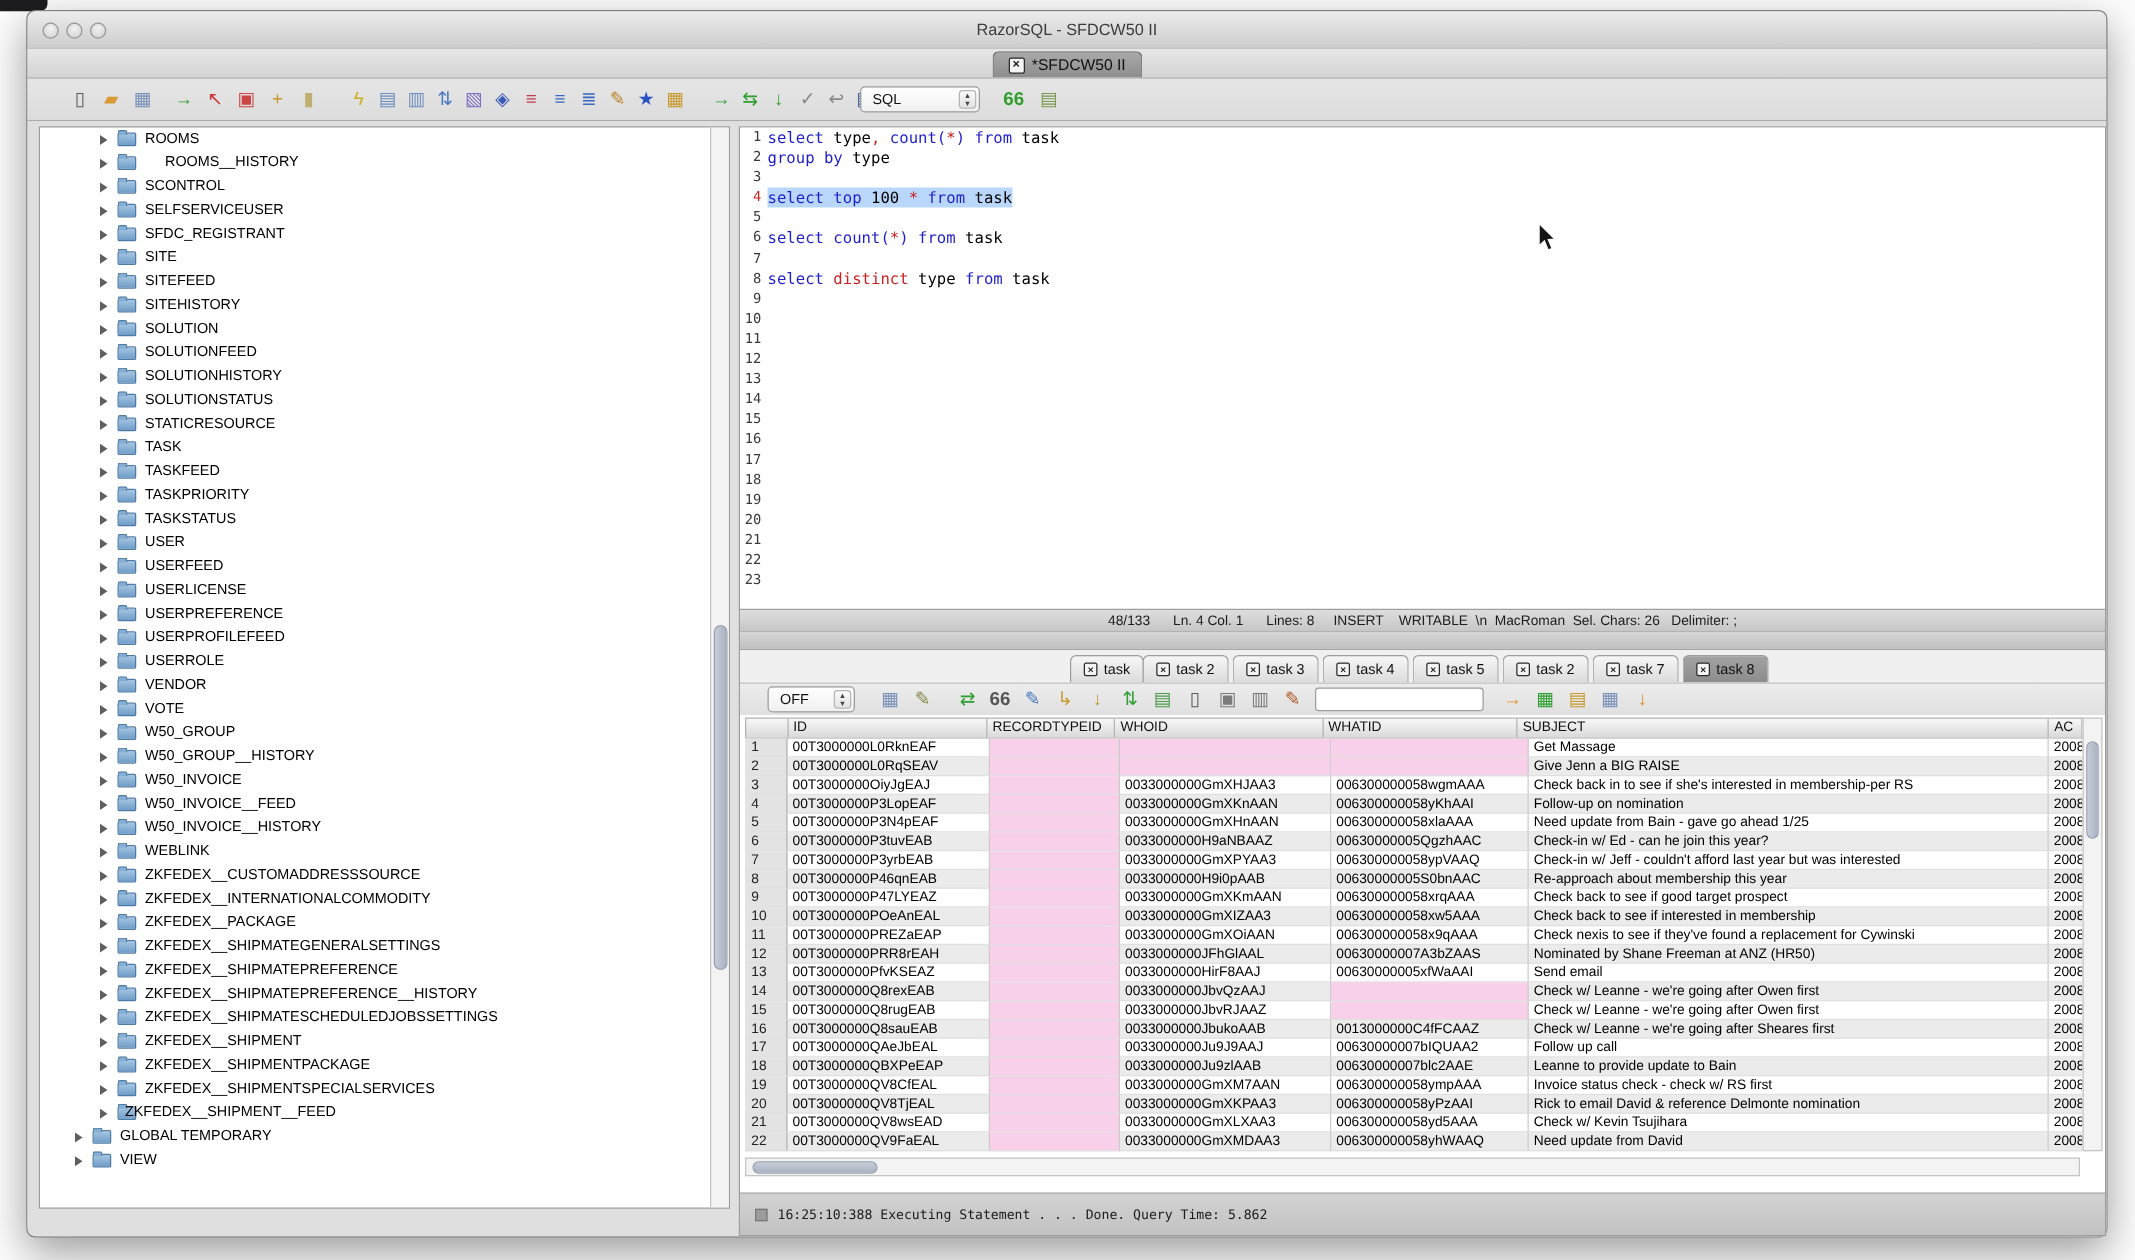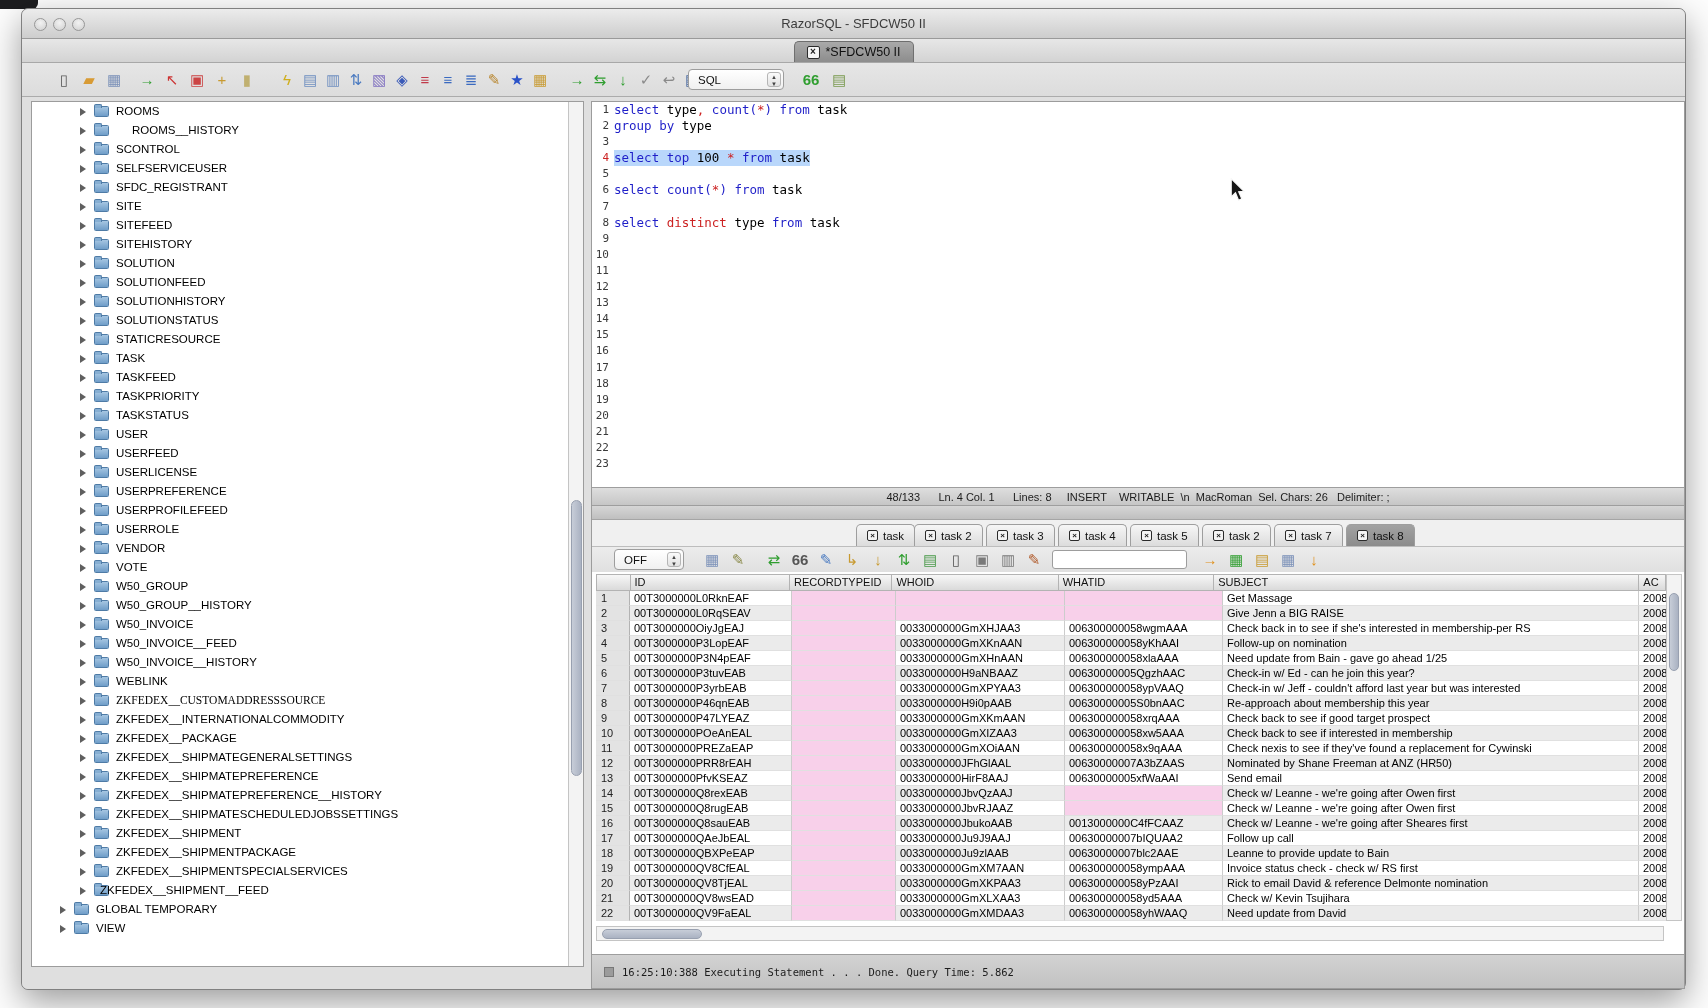--- a/index.html
+++ b/index.html
@@ -348,21 +348,21 @@
               <span class="tree-label" style="left: 84px;">W50_INVOICE__HISTORY</span>
             </div>
             <div class="tree-row">
               <span class="tri" style="left: 48px;"></span>
               <span class="folder" style="left: 62px;"></span>
               <span class="tree-label" style="left: 84px;">WEBLINK</span>
             </div>
             <div class="tree-row">
               <span class="tri" style="left: 48px;"></span>
               <span class="folder" style="left: 62px;"></span>
-              <span class="tree-label" style="left: 84px; font-family: Liberation Serif, serif;">ZKFEDEX__CUSTOMADDRESSSOURCE</span>
+              <span class="tree-label" style="left: 84px;">ZKFEDEX__CUSTOMADDRESSSOURCE</span>
             </div>
             <div class="tree-row">
               <span class="tri" style="left: 48px;"></span>
               <span class="folder" style="left: 62px;"></span>
               <span class="tree-label" style="left: 84px;">ZKFEDEX__INTERNATIONALCOMMODITY</span>
             </div>
             <div class="tree-row">
               <span class="tri" style="left: 48px;"></span>
               <span class="folder" style="left: 62px;"></span>
               <span class="tree-label" style="left: 84px;">ZKFEDEX__PACKAGE</span>

